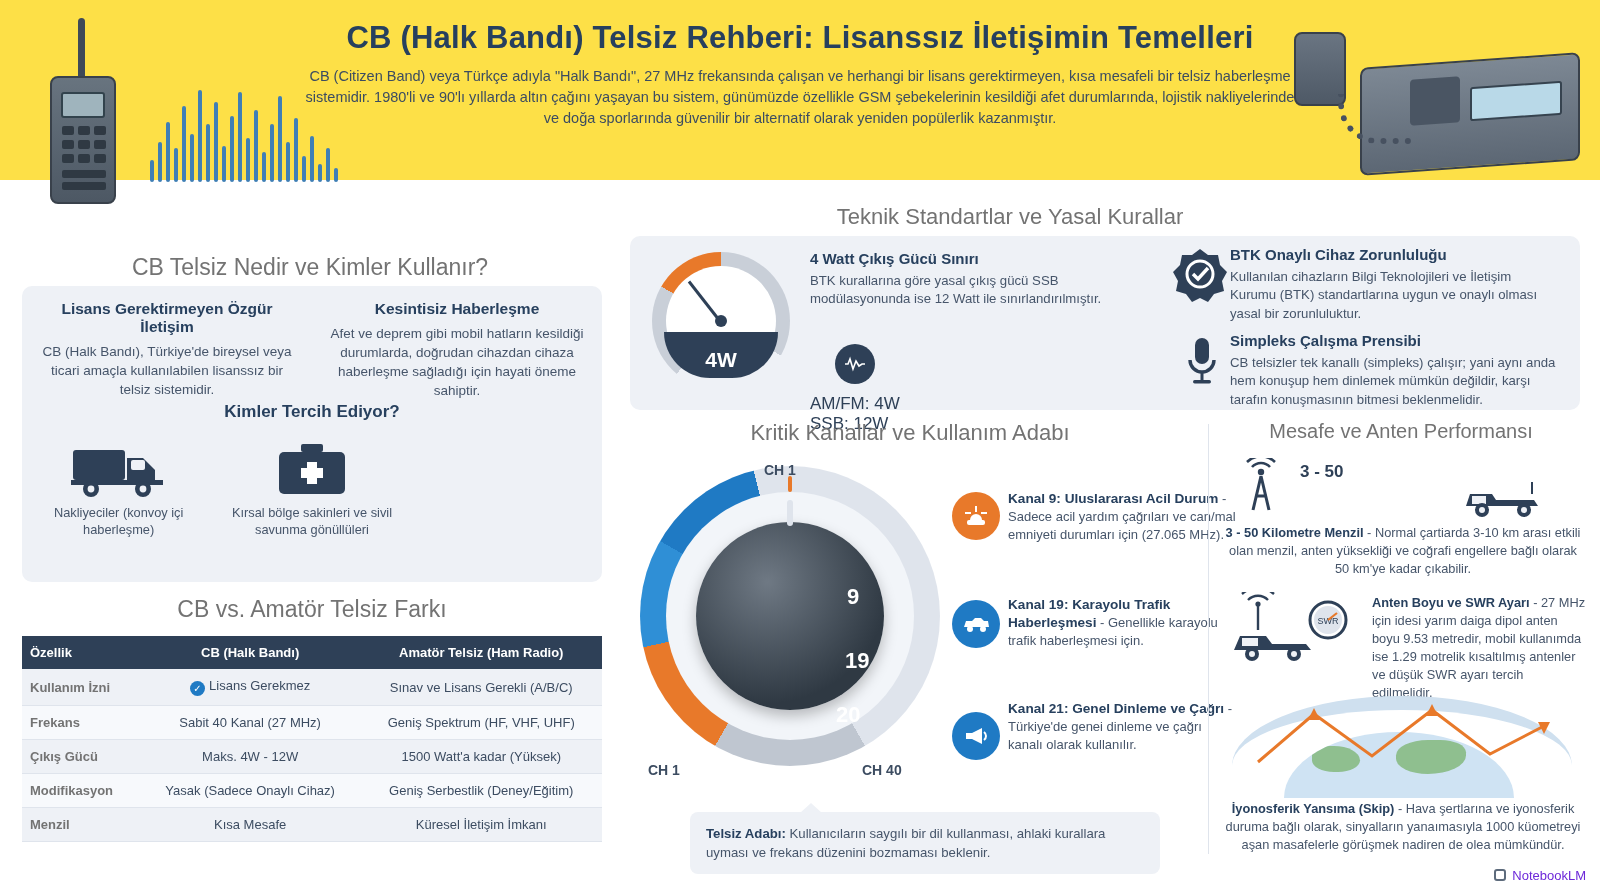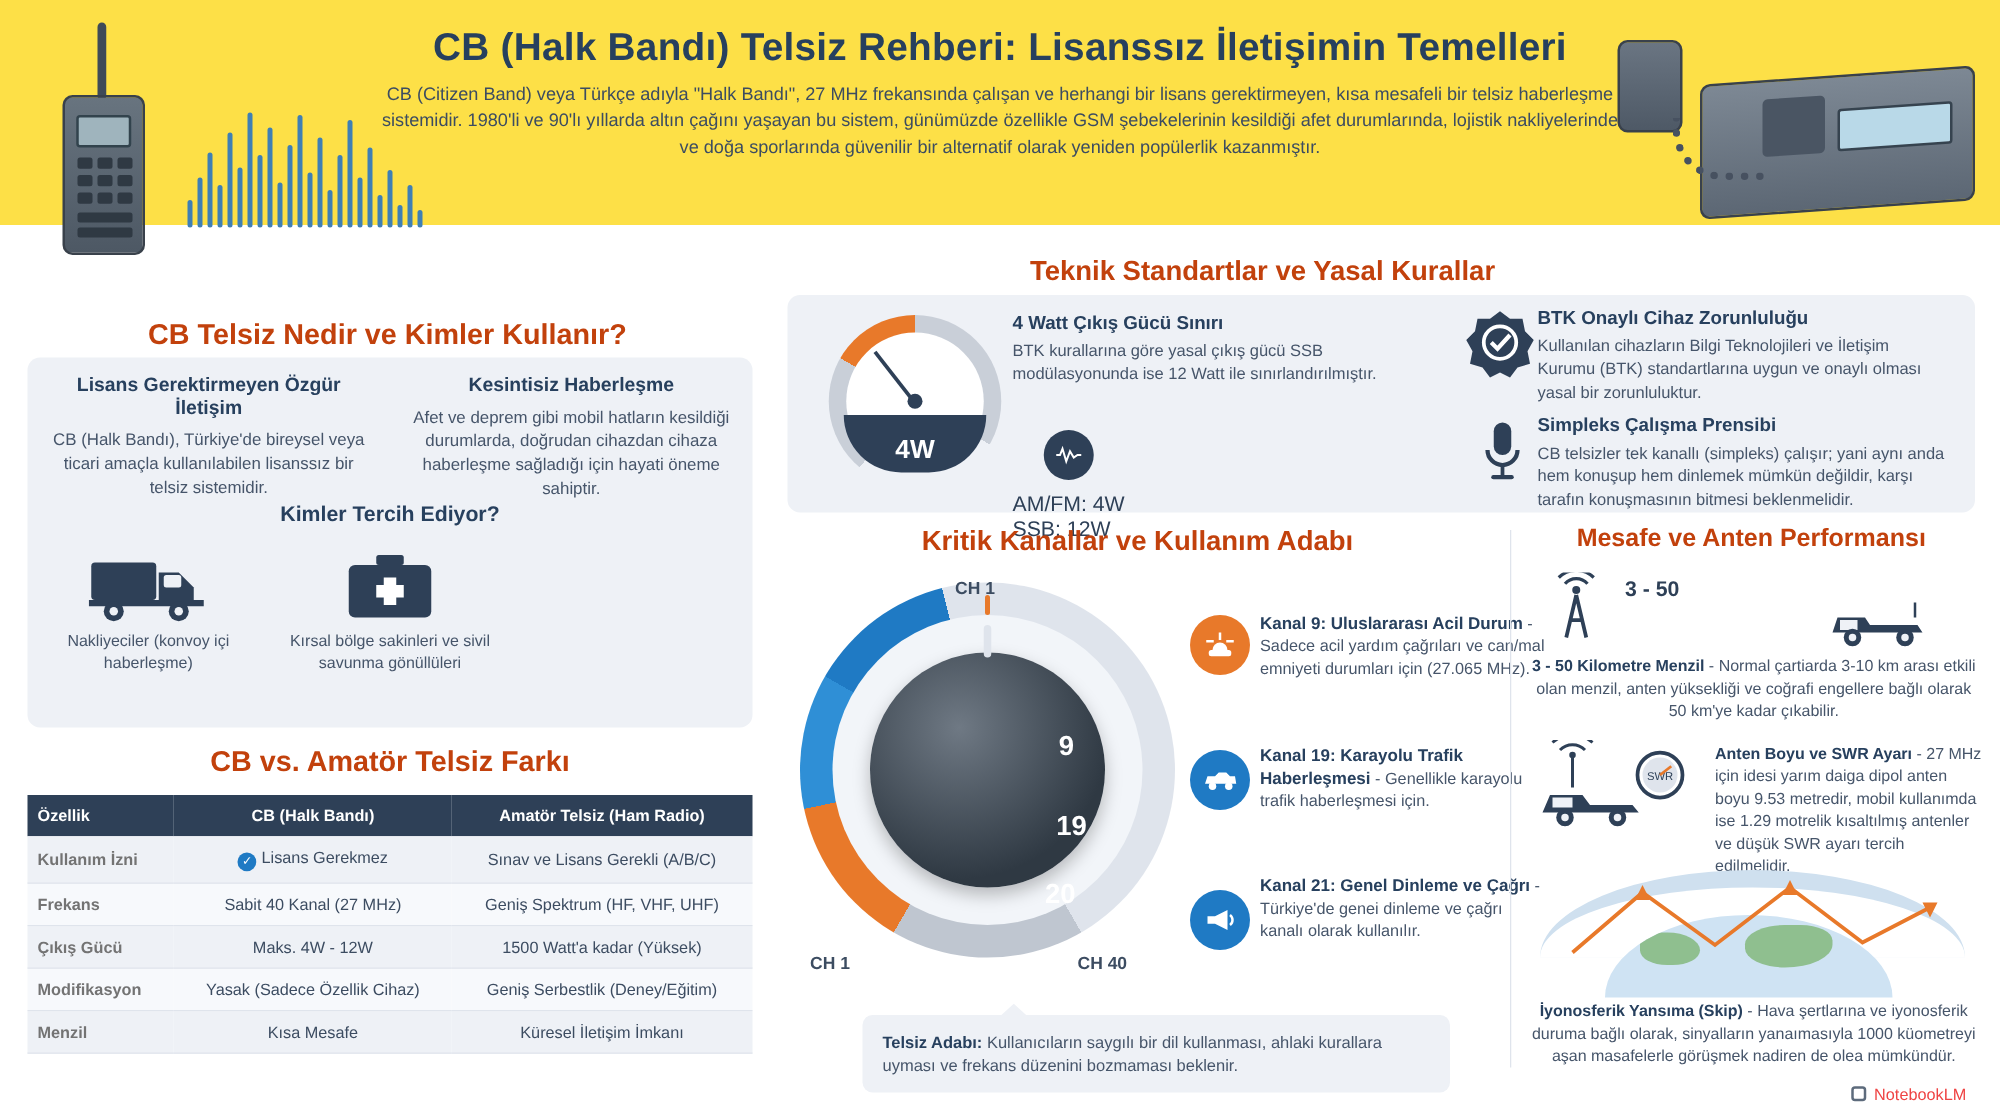--- a/index.html
+++ b/index.html
@@ -51,21 +51,21 @@
     background:#b9d9e8; border:2px solid #36434f; border-radius:3px; transform:skewY(-4deg); }
   .mob .mic { position:absolute; left:34px; top:10px; width:52px; height:74px;
     background:linear-gradient(180deg,#6a7582,#4e5966); border:2px solid #39414b; border-radius:8px; }
   .mob .coil { position:absolute; left:78px; top:72px; width:74px; height:50px;
     border-left:6px dotted #475160; border-bottom:6px dotted #475160; border-radius:0 0 0 40px; }
   .mob .spk { position:absolute; right:130px; top:56px; width:50px; height:46px;
     background:#4a5563; border-radius:4px; transform:skewY(-4deg); }
 
   
   .panel { position:absolute; background:#eef1f6; border-radius:10px; }
-  .sec-title { font-weight:bold; color:#c2410c; }
+  .sec-title { font-weight:normal; color:#737373; }
 
   
   .lt1 { position:absolute; left:30px; top:254px; width:560px; text-align:center;
          font-size:23px; }
   .p-left { left:22px; top:286px; width:580px; height:296px; }
   .two-col { position:absolute; top:14px; left:0; width:580px; display:flex; }
   .two-col > div { width:50%; padding:0 16px; text-align:center; }
   .cardh { font-size:15.5px; font-weight:bold; color:#27405e; margin-bottom:6px; }
   .cardt { font-size:13.5px; line-height:19px; color:#46556a; }
   .who-title { position:absolute; top:116px; left:0; width:580px; text-align:center;
@@ -87,21 +87,21 @@
   table.cmp tr.r0 td { background:#eef1f6; }
   table.cmp tr.r1 td { background:#f7f9fc; }
   .chk { display:inline-block; width:15px; height:15px; border-radius:50%;
     background:#1f7ac4; color:#fff; font-size:10px; line-height:15px; text-align:center;
     vertical-align:-2px; margin-right:4px; }
 
   
   .tech-title { position:absolute; left:630px; top:204px; width:760px; text-align:center;
     font-size:22px; }
   .p-tech { left:630px; top:236px; width:950px; height:174px; }
-  .gauge { position:absolute; left:33px; top:16px; width:138px; height:138px; }
+  .gauge { position:absolute; left:22px; top:16px; width:138px; height:138px; }
   .gwrap { position:absolute; inset:0; border-radius:50%;
      background:conic-gradient(from 220deg, #c9cfd8 0deg 80deg, #e8792a 80deg 140deg, #c9cfd8 140deg 260deg, transparent 260deg 360deg);
   }
   .gin { position:absolute; left:14px; top:14px; right:14px; bottom:14px;
      background:#fff; border-radius:50%; }
   .gbot { position:absolute; left:12px; bottom:12px; right:12px; height:46px;
      background:#2e4057; border-radius:0 0 60px 60px; color:#fff; font-weight:bold;
      font-size:21px; text-align:center; line-height:56px; }
   .needle { position:absolute; left:50%; top:50%; width:52px; height:3px; background:#2e4057;
      transform-origin:left center; transform:rotate(-128deg); }
@@ -164,21 +164,21 @@
   .iono { position:absolute; left:1222px; top:690px; width:360px; height:108px; }
   .iono .arc { position:absolute; left:10px; top:6px; width:340px; height:70px;
      border-top:14px solid #cfe0ef; border-radius:50% / 100% 100% 0 0; }
   .globe { position:absolute; left:62px; top:42px; width:230px; height:66px;
      background:#cfe3f3; border-radius:50% 50% 0 0 / 100% 100% 0 0; overflow:hidden; }
   .globe:before { content:""; position:absolute; left:28px; top:14px; width:48px; height:26px;
      background:#8fbf8f; border-radius:40% 60% 50% 50%; }
   .globe:after { content:""; position:absolute; left:112px; top:8px; width:70px; height:34px;
      background:#8fbf8f; border-radius:50% 40% 60% 50%; }
 
-  .nlm { position:absolute; right:27px; bottom:10px; font-size:13px; color:#ef4444; }
+  .nlm { position:absolute; right:14px; bottom:10px; font-size:13px; color:#6d28d9; }
   .nlm .sq { display:inline-block; width:12px; height:12px; border:2px solid #5d6b7c;
      border-radius:3px; margin-right:6px; vertical-align:-1px; }
   svg { display:block; }
 </style>
 </head>
 <body>
 
 <div class="page">
 
   <div class="header">
@@ -302,21 +302,21 @@
         <td>Sabit 40 Kanal (27 MHz)</td>
         <td>Geniş Spektrum (HF, VHF, UHF)</td>
       </tr>
       <tr class="r0">
         <td>Çıkış Gücü</td>
         <td>Maks. 4W - 12W</td>
         <td>1500 Watt'a kadar (Yüksek)</td>
       </tr>
       <tr class="r1">
         <td>Modifikasyon</td>
-        <td>Yasak (Sadece Özellik Cihaz)</td>
+        <td>Yasak (Sadece Onaylı Cihaz)</td>
         <td>Geniş Serbestlik (Deney/Eğitim)</td>
       </tr>
       <tr class="r0">
         <td>Menzil</td>
         <td>Kısa Mesafe</td>
         <td>Küresel İletişim İmkanı</td>
       </tr>
     </tbody>
   </table>
 

